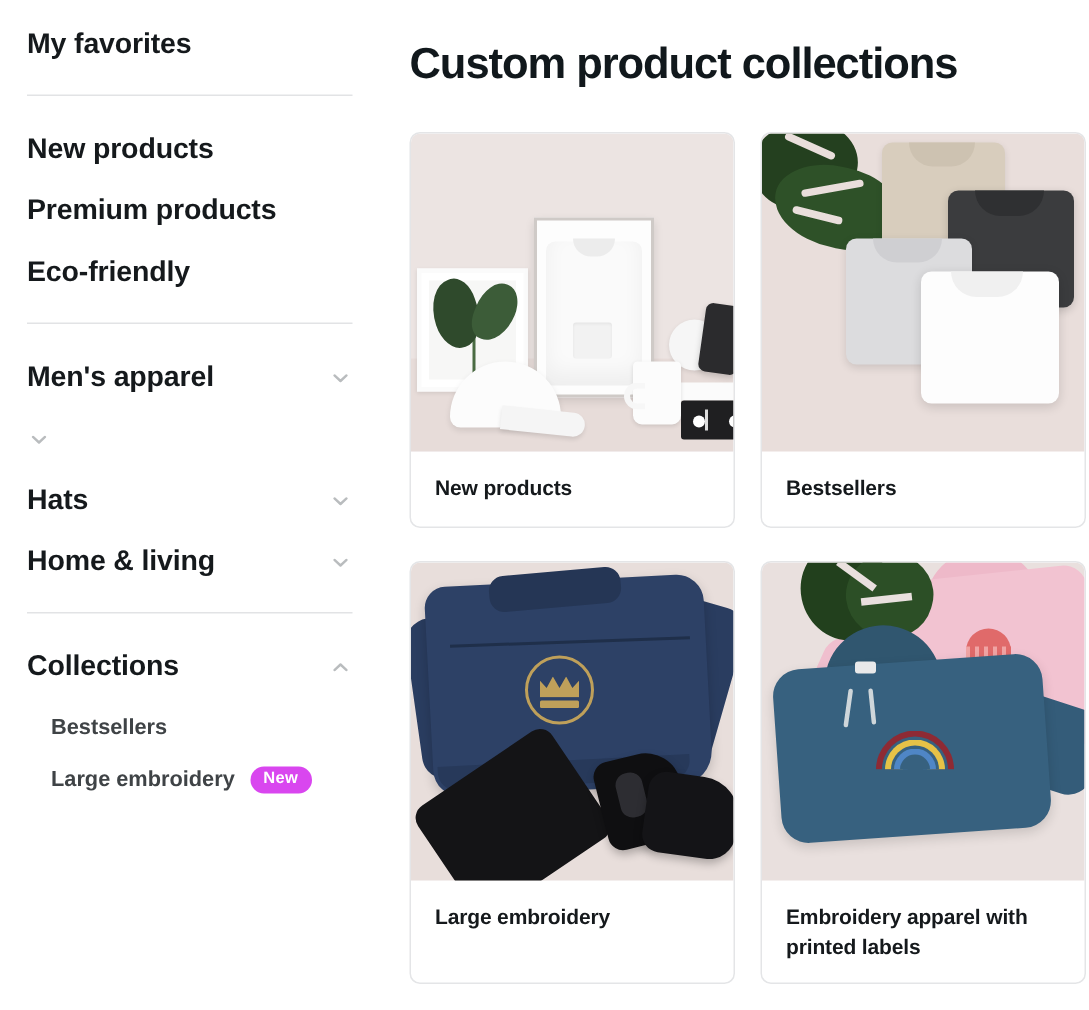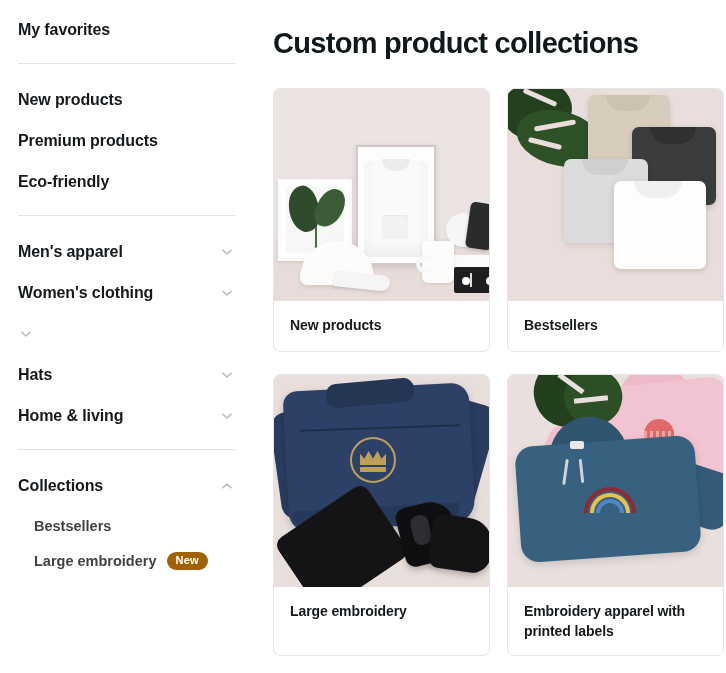--- a/index.html
+++ b/index.html
@@ -13,38 +13,38 @@
   }
   .page { position: relative; width: 726px; height: 673px; display: flex; background:#fff; }
 
   
   .sidebar { width: 253px; flex: 0 0 253px; padding: 0; background:#fff; position: relative; }
   .side-inner { padding: 0 18px; }
   .side-top { height: 18px; }
   .nav-item {
     display: flex; align-items: center; justify-content: space-between;
     height: 24px; margin: 0 0 17px 0;
-    font-size: 16px; font-weight: 700; color: #15191c;
+    font-size: 19px; font-weight: 700; color: #15191c;
     letter-spacing: -0.1px; cursor: pointer; white-space: nowrap;
   }
   .nav-item.first { margin-bottom: 0; }
   .nav-label { line-height: 24px; }
   .divider { height: 1px; background: #e2e3e5; margin: 21px 0 24px 0; }
   .chev { width: 16px; height: 16px; flex: 0 0 16px; display:block; }
   .chev svg { display:block; }
 
   .sub-item {
     display: flex; align-items: center;
     height: 22px; margin: 0 0 13px 0; padding-left: 16px;
     font-size: 14.5px; font-weight: 600; color: #3f4346;
     cursor: pointer; white-space: nowrap;
   }
   .badge-new {
     display:inline-block; margin-left: 10px;
-    background: #a16207; color:#fff;
+    background: #d946ef; color:#fff;
     font-size: 11px; font-weight: 700; letter-spacing: .2px;
     padding: 3px 9px 4px; border-radius: 11px; line-height: 1;
   }
 
   
   .main { flex: 1 1 auto; padding: 0 2px 0 20px; position: relative; }
   .page-title {
     font-size: 29px; font-weight: 700; color: #11181c;
     letter-spacing: -0.7px; 
     margin: 26px 0 0 0; line-height: 34px;
@@ -167,28 +167,20 @@
         <span class="nav-label">Premium products</span>
       </div>
       <div class="nav-item">
         <span class="nav-label">Eco-friendly</span>
       </div>
 
       <div class="divider"></div>
 
       <div class="nav-item">
         <span class="nav-label">Men's apparel</span>
-        <span class="chev">
-          <svg width="16" height="16" viewBox="0 0 16 16">
-              <path d="M4 6.3 L8 10 L12 6.3" fill="none" stroke="#b9bcbe" stroke-width="1.6" stroke-linecap="round" stroke-linejoin="round"></path>
-            </svg>
-        </span>
-      </div>
-      <div class="nav-item">
-        <span class="nav-label">Women's clothing</span>
         <span class="chev">
           <svg width="16" height="16" viewBox="0 0 16 16">
               <path d="M4 6.3 L8 10 L12 6.3" fill="none" stroke="#b9bcbe" stroke-width="1.6" stroke-linecap="round" stroke-linejoin="round"></path>
             </svg>
         </span>
       </div>
       <div class="nav-item">
         <span class="chev">
           <svg width="16" height="16" viewBox="0 0 16 16">
               <path d="M4 6.3 L8 10 L12 6.3" fill="none" stroke="#b9bcbe" stroke-width="1.6" stroke-linecap="round" stroke-linejoin="round"></path>

